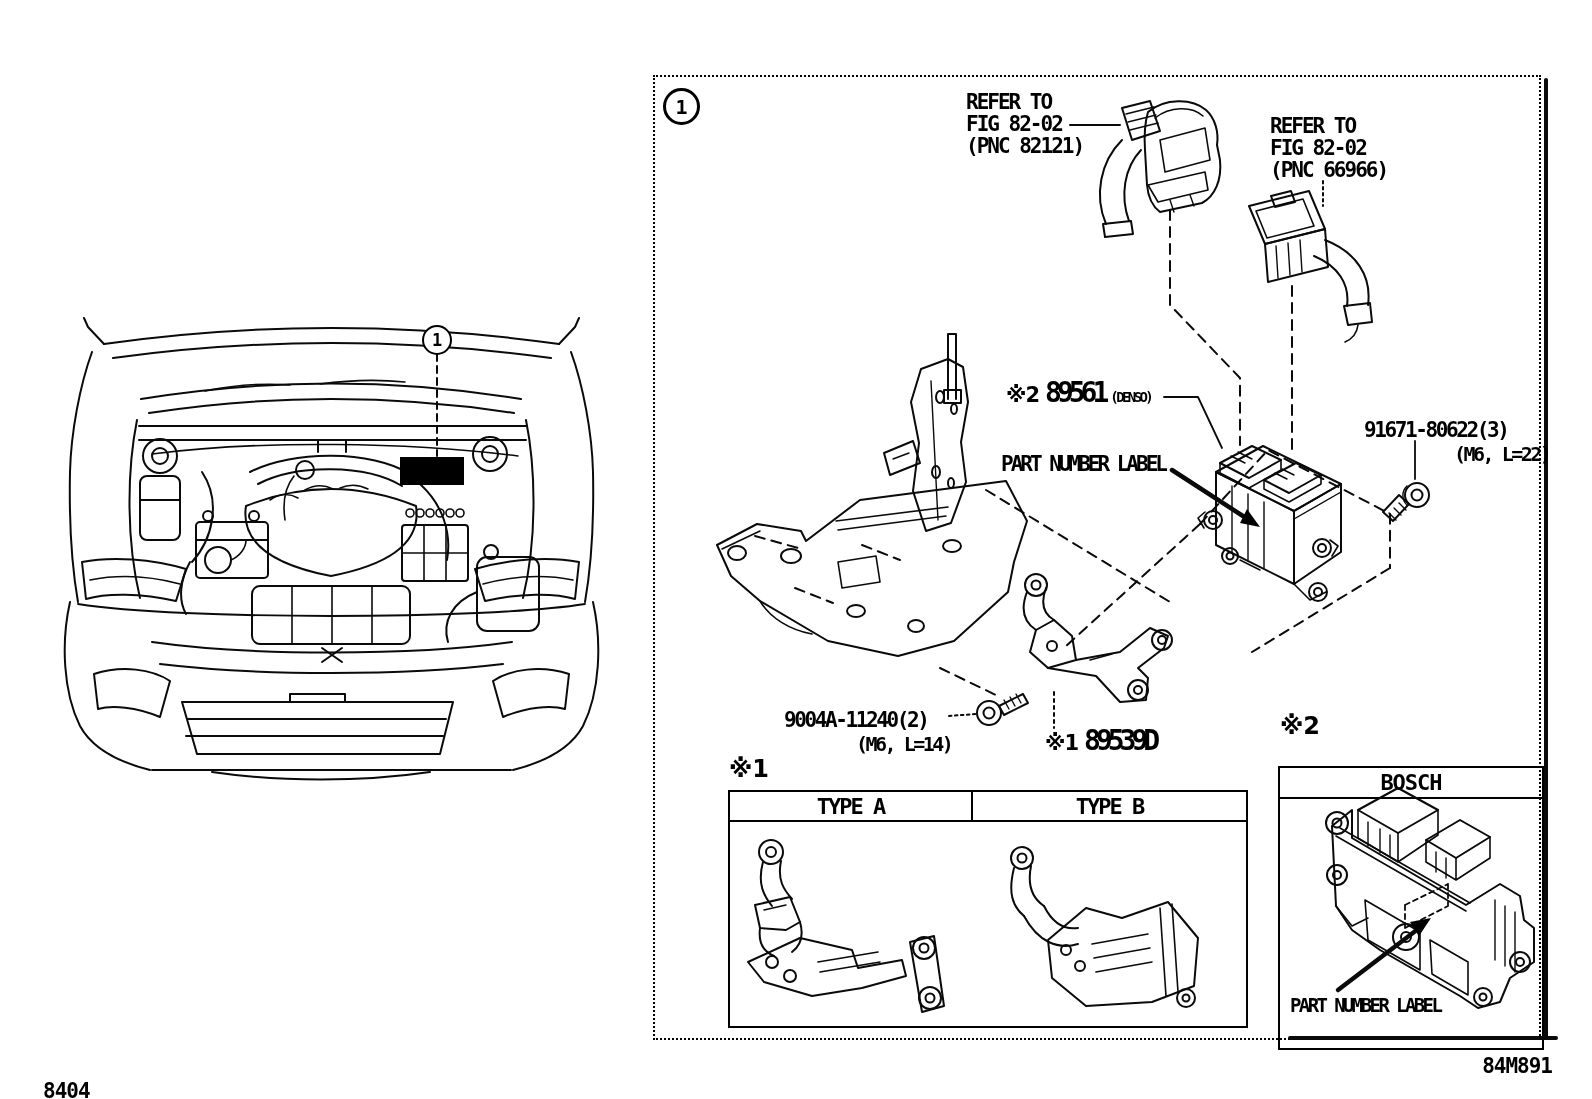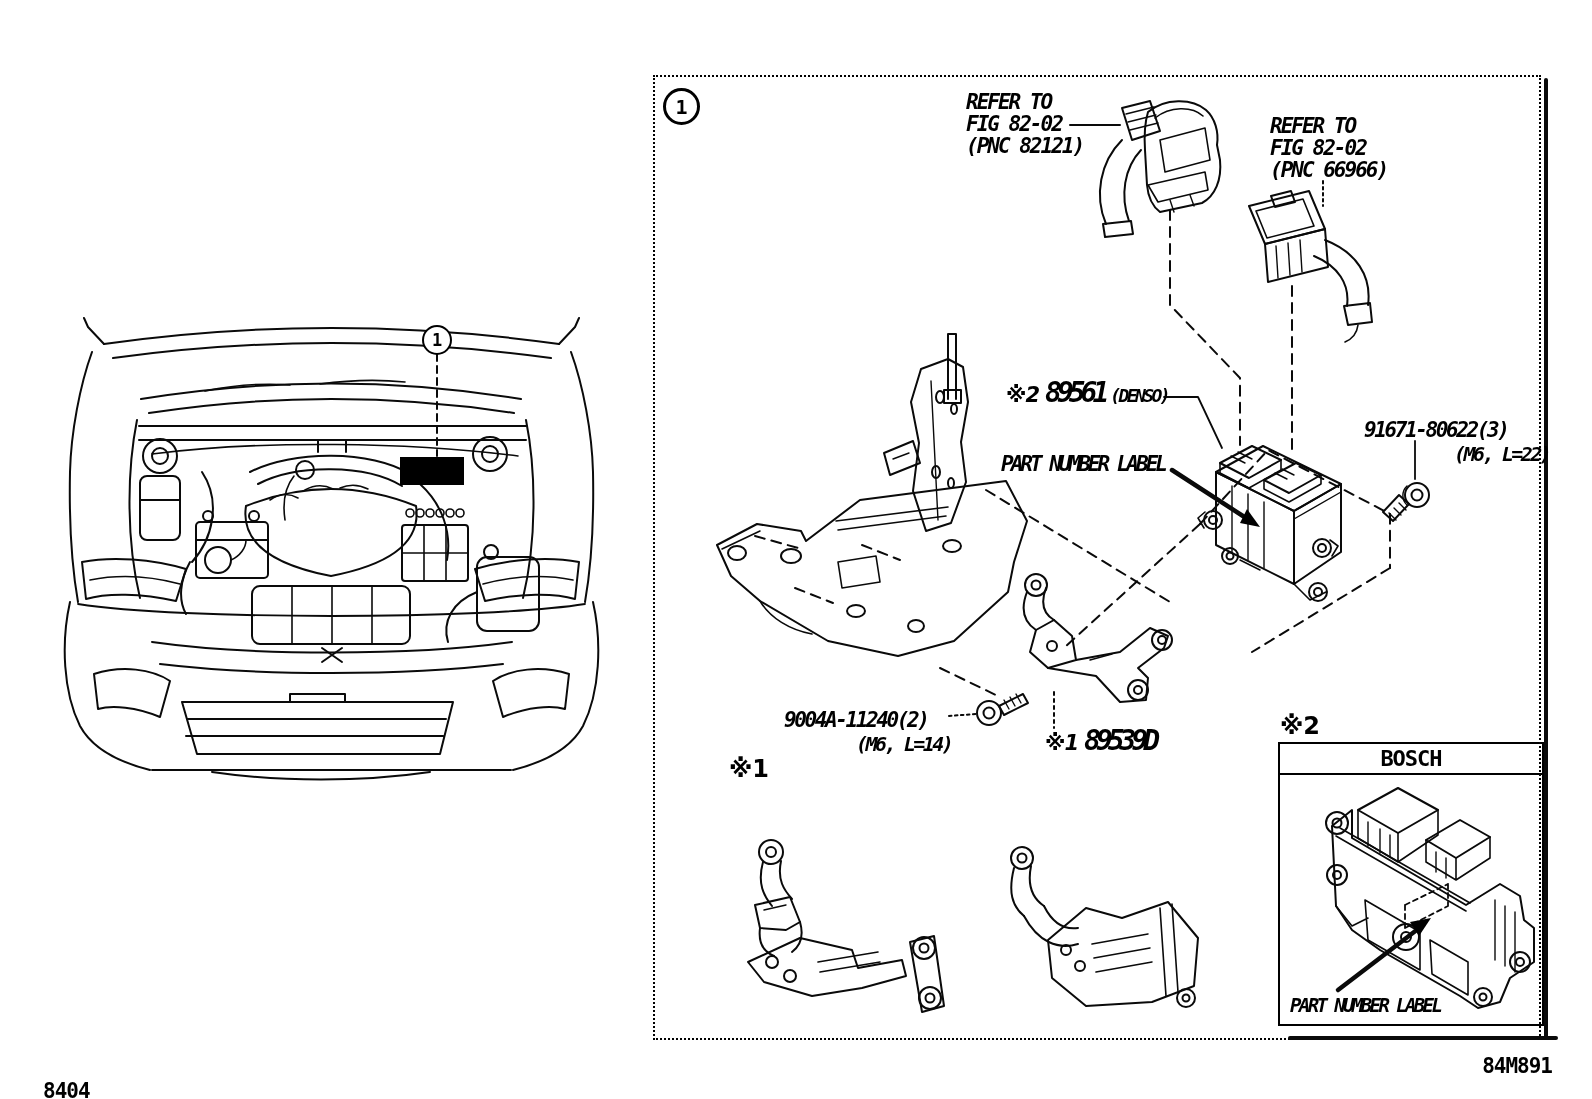--- a/index.html
+++ b/index.html
@@ -1,46 +1,52 @@
 <!DOCTYPE html>
 <html><head>
 <meta charset="utf-8">
 <style>
   html,body{margin:0;padding:0;background:#fff;}
   #stage{position:relative;width:1592px;height:1099px;background:#ffffff;overflow:hidden;
          font-family:"DejaVu Sans Mono",monospace;color:#000;}
   svg.art{position:absolute;left:0;top:0;width:1592px;height:1099px;pointer-events:none;}
-  .lbl{position:absolute;font-weight:bold;font-size:21px;letter-spacing:-2px;line-height:22px;white-space:nowrap;font-style:italic;}
+  .lbl{position:absolute;font-weight:bold;font-size:21px;letter-spacing:-2px;line-height:22px;white-space:nowrap;}
   .tight{letter-spacing:-3px;}
   .pnum{font-size:28px;letter-spacing:-5px;text-align:right;}
-  .maker{font-size:18px;letter-spacing:-2.6px;}
+  .maker{font-size:14px;letter-spacing:-2.6px;}
   .spec{font-size:20px;letter-spacing:-2.5px;}
   .marker{font-family:"DejaVu Sans","DejaVu Sans Mono",sans-serif;letter-spacing:-1px;}
   .mk{position:absolute;font-weight:bold;font-size:24px;font-family:"DejaVu Sans","DejaVu Sans Mono",sans-serif;}
   .inlinelbl{display:flex;align-items:baseline;gap:6px;}
   .callout{position:absolute;border:3px solid #000;border-radius:50%;background:#fff;
            display:flex;align-items:center;justify-content:center;font-weight:bold;}
   #panel{position:absolute;left:653px;top:75px;width:888px;height:965px;border:2px dotted #000;box-sizing:border-box;background:transparent;}
   #type-table{position:absolute;left:728px;top:790px;width:520px;height:238px;border:2px solid #000;box-sizing:border-box;background:transparent;}
   #type-table .thead{display:flex;height:30px;border-bottom:2px solid #000;box-sizing:border-box;}
   #type-table .cell{display:flex;align-items:center;justify-content:center;font-weight:bold;font-size:22px;letter-spacing:-2px;box-sizing:border-box;}
   .cellA{width:243px;border-right:2px solid #000;}
   .cellB{flex:1;}
-  #bosch-box{position:absolute;left:1278px;top:742px;width:266px;height:284px;border:2px solid #000;box-sizing:border-box;background:transparent;}
+  #bosch-box{position:absolute;left:1278px;top:766px;width:266px;height:284px;border:2px solid #000;box-sizing:border-box;background:transparent;}
   #bosch-box .bhead{height:31px;border-bottom:2px solid #000;display:flex;align-items:center;justify-content:center;
                     font-weight:bold;font-size:22px;letter-spacing:-1px;box-sizing:border-box;}
   .footer{position:absolute;font-weight:bold;font-size:21px;letter-spacing:-1px;}
 </style>
 </head>
 <body>
 
 <div id="stage">
 
   <div id="panel"></div>
 
+  <div id="type-table">
+    <div class="thead">
+      <div class="cell cellA">TYPE A</div>
+      <div class="cell cellB">TYPE B</div>
+    </div>
+  </div>
 
   <div id="bosch-box">
     <div class="bhead">BOSCH</div>
   </div>
 
   <svg class="art" viewBox="0 0 1592 1099" stroke="#0a0a0a" fill="none" stroke-width="2" stroke-linecap="round" stroke-linejoin="round">
 
     <g>
       <path d="M104,344 Q331,312 559,344 M113,358 Q331,328 551,358"></path>
       <path d="M104,344 L88,327 M559,344 L575,327 M88,327 L84,318 M575,327 L579,318"></path>

